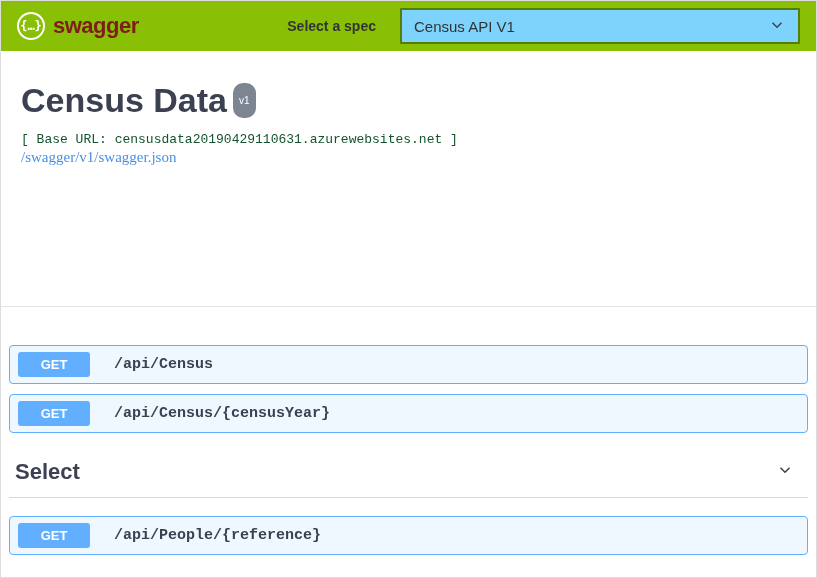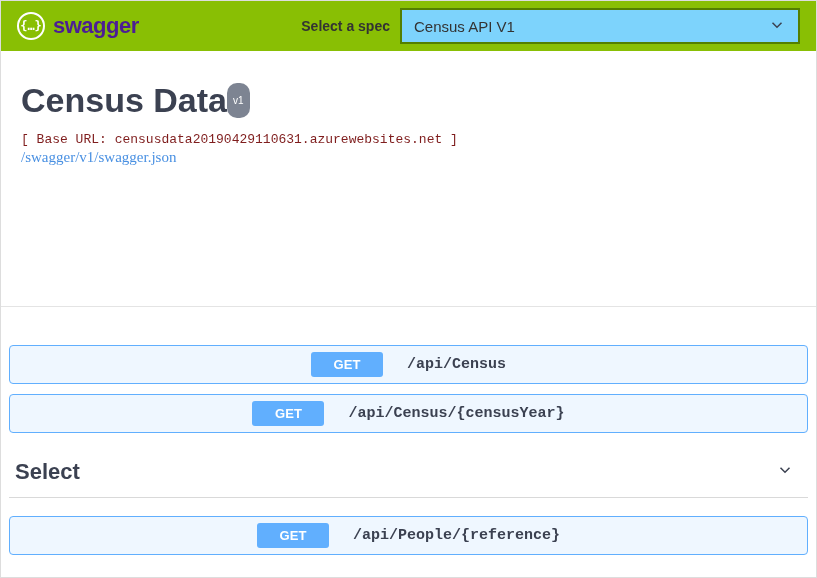--- a/index.html
+++ b/index.html
@@ -31,30 +31,30 @@
   border-radius: 50%;
   display: flex;
   align-items: center;
   justify-content: center;
   color: #fff;
   font-size: 12px;
   font-weight: bold;
   font-family: monospace;
 }
 .logo-text {
-  color: #4c1d95;
+  color: #7f1d1d;
   font-size: 22px;
   font-weight: 700;
   letter-spacing: -0.5px;
 }
 .spec-wrap {
   margin-left: auto;
   display: flex;
   align-items: center;
-  gap: 10px;
+  gap: 24px;
 }
 .spec-label {
   color: #333;
   font-size: 14px;
   font-weight: 700;
 }
 .spec-select {
   position: relative;
   background: #7dd3fc;
   border: 2px solid #547f00;
@@ -69,39 +69,40 @@
 }
 .spec-select .chev {
   margin-left: auto;
 }
 .main {
   padding: 30px 20px 20px 20px;
 }
 .title-row {
   display: flex;
   align-items: baseline;
+  gap: 6px;
 }
 .api-title {
   font-size: 34px;
   font-weight: 700;
   color: #3b4151;
 }
 .version-badge {
   background: #7d8492;
   color: #fff;
   font-size: 10px;
   padding: 12px 6px;
   border-radius: 10px;
   position: relative;
   top: -8px;
 }
 .base-url {
   font-family: "Courier New", monospace;
   font-size: 13px;
-  color: #7f1d1d;
+  color: #14532d;
   margin-top: 6px;
 }
 .json-link {
   font-family: Liberation Serif, serif;
   font-size: 15px;
   color: #4990e2;
   text-decoration: none;
   display: inline-block;
   margin-top: 2px;
 }
@@ -137,21 +138,20 @@
 }
 .operation {
   border: 1px solid #61affe;
   background: #eff7ff;
   border-radius: 4px;
   margin-top: 10px;
   display: flex;
   align-items: center;
   padding: 6px 8px;
   cursor: pointer;
-  justify-content: center;
 }
 .operation:first-child { margin-top: 10px; }
 .method-badge {
   background: #61affe;
   color: #fff;
   font-size: 13px;
   font-weight: 700;
   padding: 5px 0;
   width: 72px;
   text-align: center;

